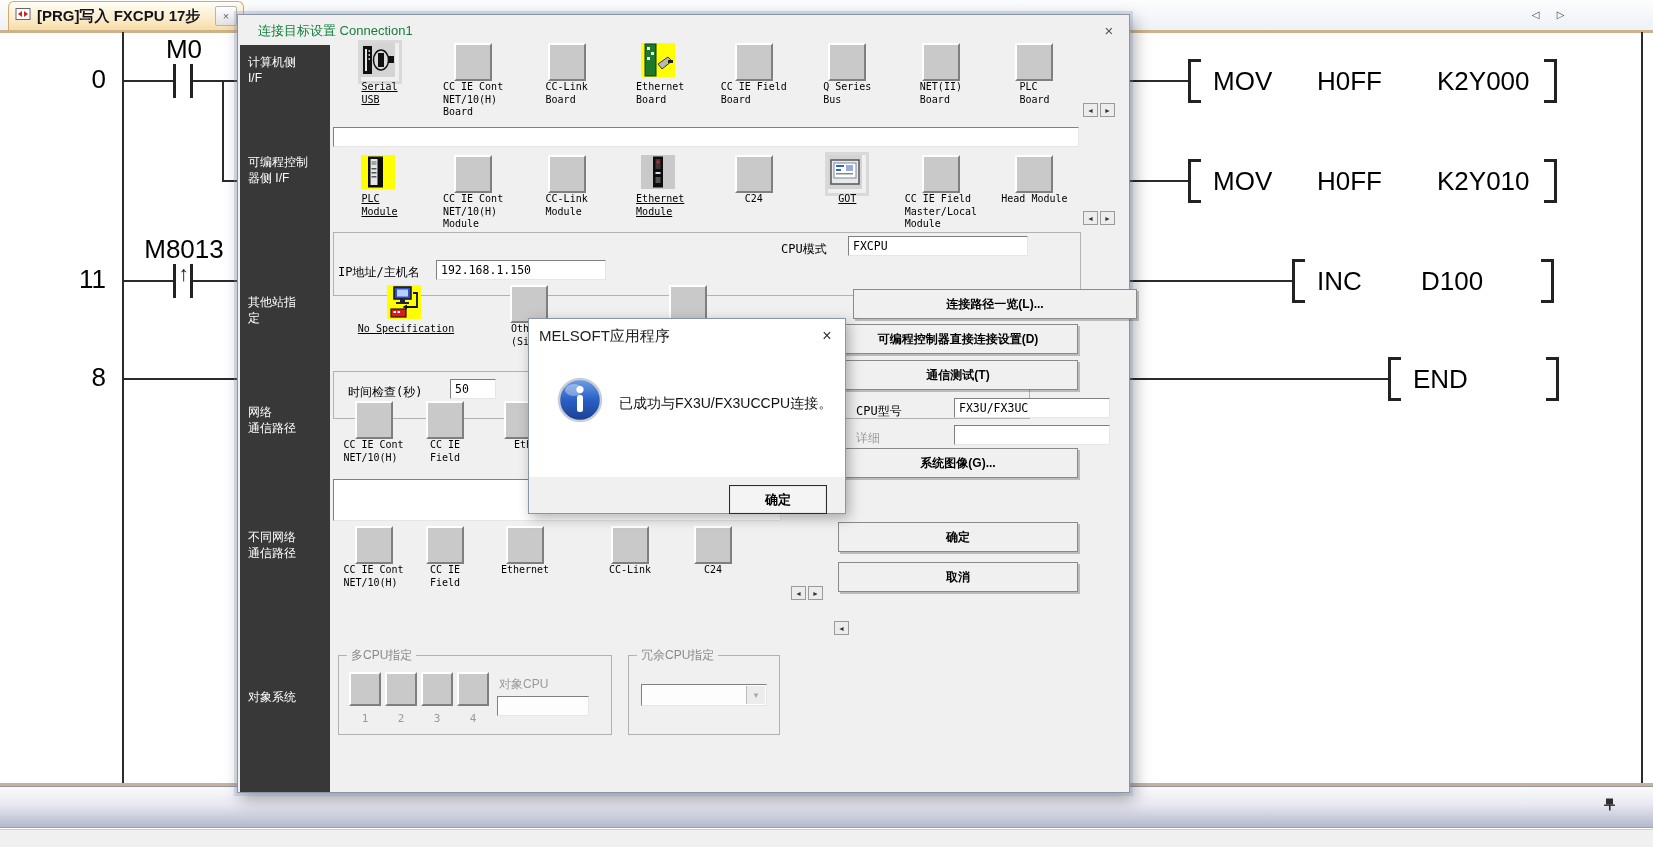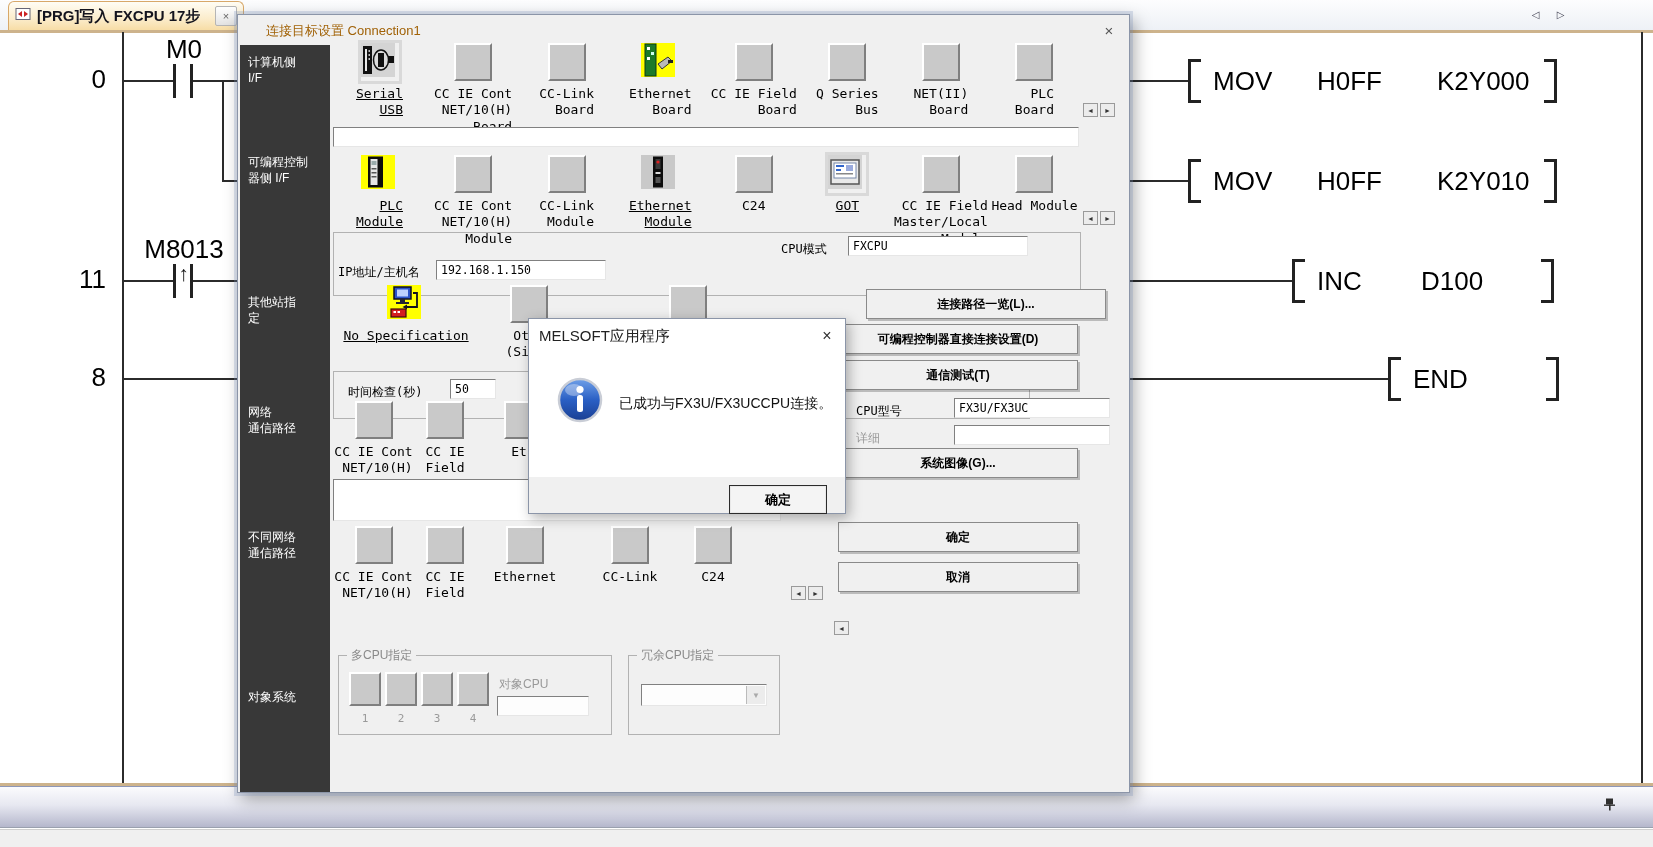--- a/index.html
+++ b/index.html
@@ -30,31 +30,31 @@
   .brR{width:10px;height:44px;border-right:3px solid #222;position:relative;flex:none}
   .brL::before,.brL::after{content:"";position:absolute;left:0;width:10px;height:3px;background:#222}
   .brR::before,.brR::after{content:"";position:absolute;right:0;width:10px;height:3px;background:#222}
   .brL::before,.brR::before{top:0}.brL::after,.brR::after{bottom:0}
   .w-op{width:116px;padding-left:12px;box-sizing:border-box;flex:none}
   .w-a1{width:120px;flex:none}.w-a2{width:107px;flex:none}
   .w-end{width:145px;padding-left:12px;box-sizing:border-box;flex:none}
   
   .dialog{left:237px;top:14px;width:893px;height:779px;background:#f0f0f0;border:1px solid #8b95a8;
           box-shadow:0 0 0 3px rgba(130,150,190,.28),4px 6px 16px rgba(0,0,0,.35);z-index:10;box-sizing:border-box}
-  .dlg-title{left:28px;top:7px;font-size:13px;color:#a16207}
+  .dlg-title{left:20px;top:7px;font-size:13px;color:#15803d}
   .dlg-close{left:862px;top:6px;width:18px;height:18px;font-size:15px;color:#555;display:flex;align-items:center;justify-content:center}
   .sidebar{left:2px;top:30px;width:90px;height:747px;background:#383838}
   .sb-label{position:absolute;left:8px;color:#fff;font-size:12px;line-height:1.3;white-space:pre-line}
   .devrow{display:flex;justify-content:space-between}
   .dev{width:93px;display:flex;flex-direction:column;align-items:center}
   .dico{width:38px;height:38px;box-sizing:border-box;flex:none}
   .dico.plain{background:#c9c9c9;border:2px solid;border-color:#fff #7f7f7f #7f7f7f #fff}
   .dico.hl{outline:3px solid #d9d9d9}
-  .dlabel{margin-top:5px;font-family:"DejaVu Sans Mono",monospace;font-size:13px;line-height:1.25;
-          text-align:right;white-space:pre-line;color:#000}
+  .dlabel{font-family:"DejaVu Sans Mono",monospace;font-size:10px;line-height:1.25;
+          text-align:left;white-space:pre-line;color:#000}
   .sel .dlabel{text-decoration:underline}
   .sunken{background:#fff;border:1px solid;border-color:#808080 #e6e6e6 #e6e6e6 #808080;box-sizing:border-box}
   .field{font-family:"DejaVu Sans Mono",monospace;font-size:11.5px;padding:2px 4px;white-space:nowrap;overflow:hidden}
   .flabel{font-family:"DejaVu Sans Mono",monospace;font-size:12px;font-weight:normal;white-space:nowrap}
   .grp{border:1px solid #b2b2b2}
   .grp-title{position:absolute;top:-9px;left:8px;background:#f0f0f0;padding:0 4px;font-size:12px;color:#8a8a8a;white-space:nowrap}
   .btn{background:#f0f0f0;border:1px solid #8a8a8a;box-shadow:2px 2px 0 rgba(0,0,0,.22);
        display:flex;align-items:center;justify-content:center;font-size:12px;font-weight:bold;box-sizing:border-box;cursor:default}
   .sarrow{width:15px;height:14px;background:#ececec;border:1px solid #9a9a9a;font-size:7px;color:#333;
           display:flex;align-items:center;justify-content:center;box-sizing:border-box}
@@ -392,21 +392,21 @@
     <div class="abs sunken" style="left:158px;top:40px;width:92px;height:20px;background:#fdfdfd"></div>
   </div>
 
   <div class="abs grp" style="left:390px;top:640px;width:150px;height:78px">
     <span class="grp-title">冗余CPU指定</span>
     <div class="abs sunken" style="left:12px;top:28px;width:126px;height:22px;background:#fdfdfd">
       <div class="abs" style="right:1px;top:1px;width:18px;height:18px;background:#ececec;border-left:1px solid #bbb;display:flex;align-items:center;justify-content:center;font-size:8px;color:#aaa">▼</div>
     </div>
   </div>
 
-  <div class="abs btn" style="left:628px;top:274px;width:240px;height:30px">连接路径一览(L)...</div>
+  <div class="abs btn" style="left:615px;top:274px;width:284px;height:30px">连接路径一览(L)...</div>
   <div class="abs btn" style="left:600px;top:309px;width:240px;height:30px">可编程控制器直接连接设置(D)</div>
   <div class="abs btn" style="left:600px;top:345px;width:240px;height:30px">通信测试(T)</div>
   <div class="abs flabel" style="left:618px;top:388px">CPU型号</div>
   <div class="abs sunken field" style="left:716px;top:383px;width:156px;height:20px">FX3U/FX3UC</div>
   <div class="abs gray" style="left:618px;top:415px;font-size:12px">详细</div>
   <div class="abs sunken field" style="left:716px;top:410px;width:156px;height:20px"></div>
   <div class="abs btn" style="left:600px;top:433px;width:240px;height:30px">系统图像(G)...</div>
   <div class="abs btn" style="left:600px;top:507px;width:240px;height:30px">确定</div>
   <div class="abs btn" style="left:600px;top:547px;width:240px;height:30px">取消</div>
 </div>

